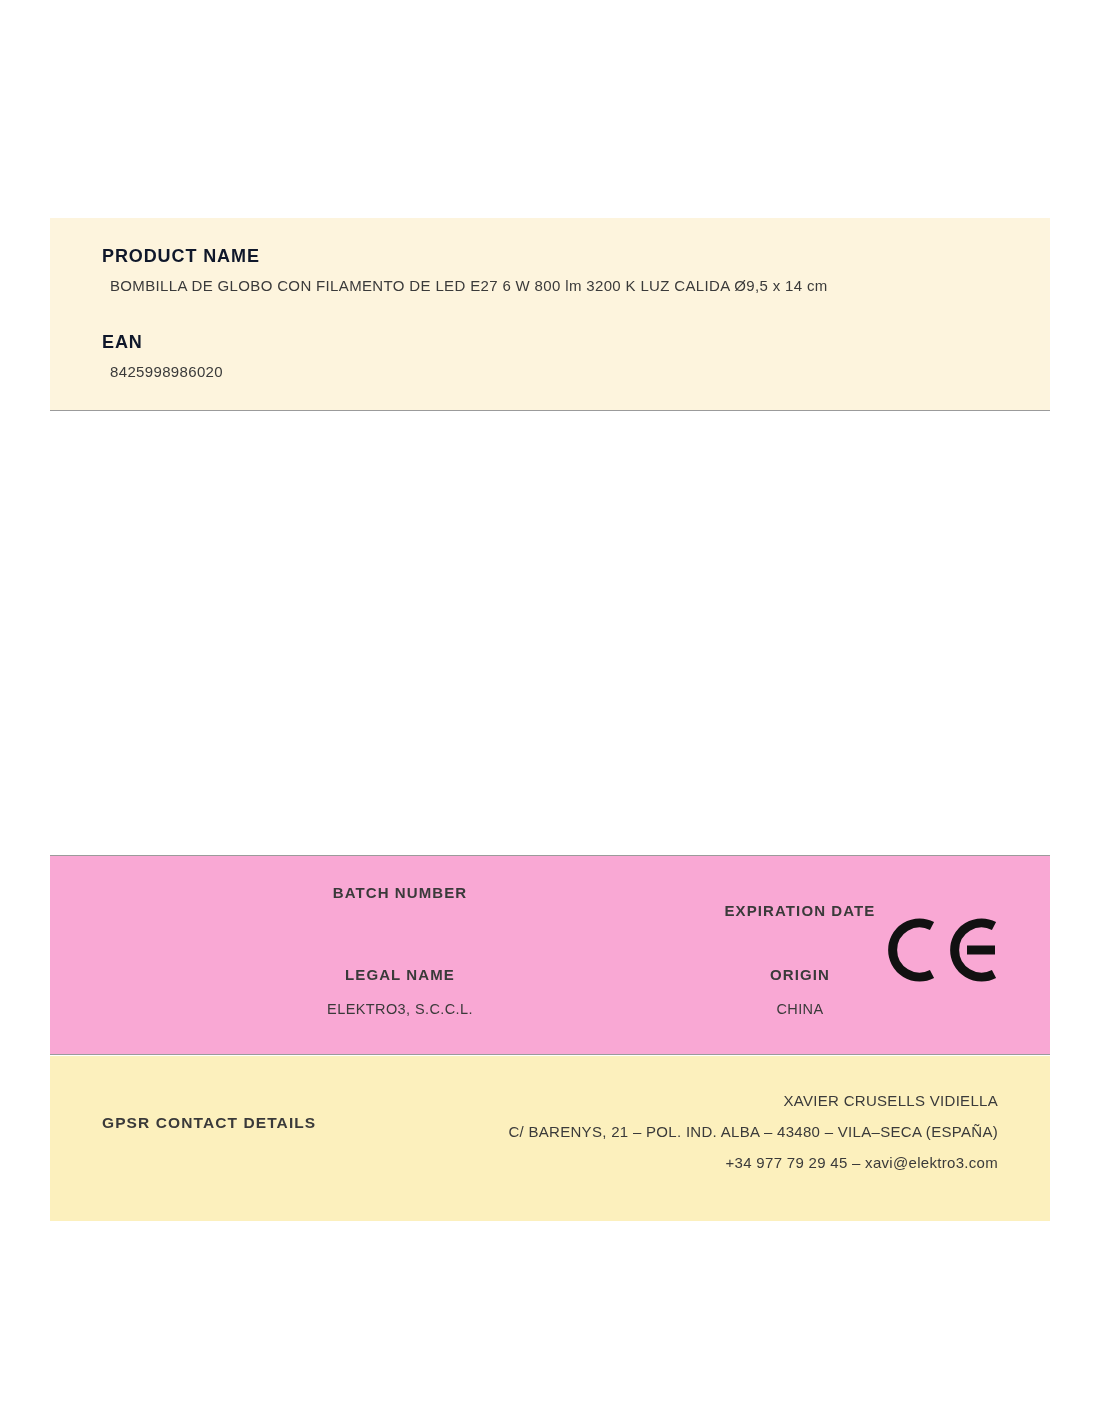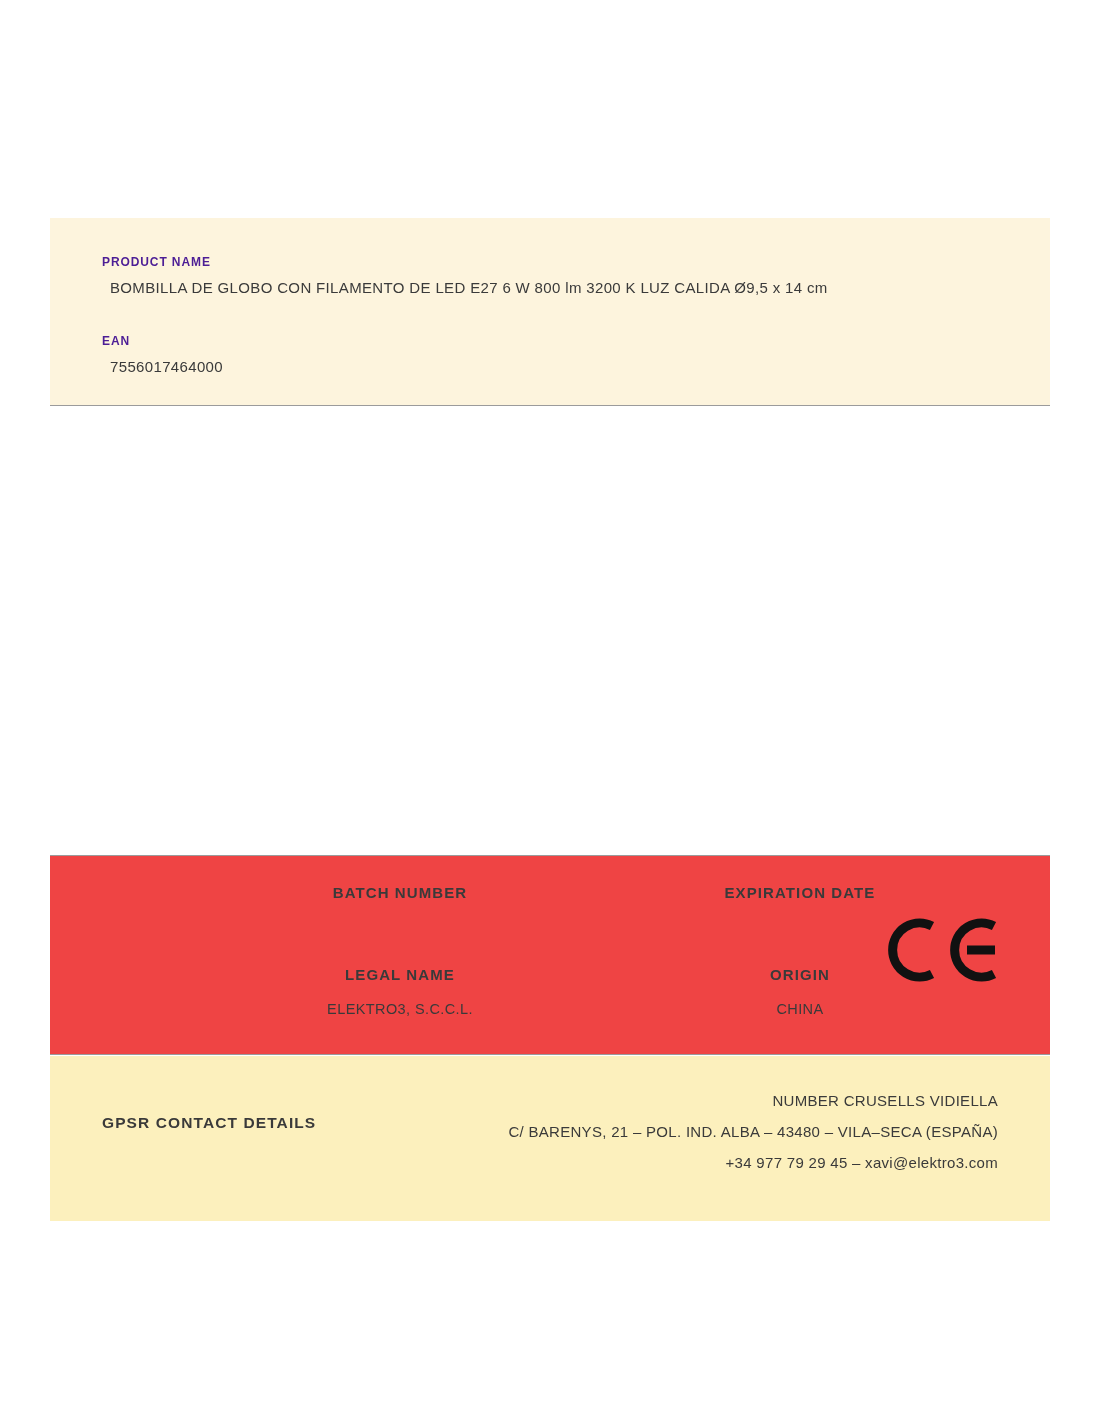--- a/index.html
+++ b/index.html
@@ -26,44 +26,44 @@
     position: absolute;
     left: 50px;
     top: 218px;
     width: 1000px;
     background: #fdf4dd;
     border-bottom: 1px solid #9b9b9b;
     box-sizing: border-box;
     padding: 20px 52px 22px 52px;
   }
   .field-label {
-    font-size: 12px;
+    font-size: 18px;
     font-weight: bold;
     letter-spacing: 0.9px;
-    color: #4c1d95;
-    margin: 17px 0 10px 0;
+    color: #0f172a;
+    margin: 8px 0 10px 0;
   }
   .field-value {
     font-size: 15px;
     letter-spacing: 0.35px;
     color: #3a3a3a;
     margin: 8px;
   }
   .field-group + .field-group {
     margin-top: 38px;
   }
 
   
   .mid-block {
     position: absolute;
     left: 50px;
     top: 855px;
     width: 1000px;
     height: 200px;
-    background: #ef4444;
+    background: #f9a8d4;
     border-top: 1px solid #9b9b9b;
     border-bottom: 1px solid #9b9b9b;
     box-sizing: border-box;
   }
   .mid-grid {
     position: relative;
     width: 100%;
     height: 100%;
   }
   .col-batch { position: absolute; left: 200px; width: 300px; text-align: center; }
@@ -134,33 +134,33 @@
 
 <div class="page">
 
   <section class="top-block">
     <div class="field-group">
       <p class="field-label">PRODUCT NAME</p>
       <p class="field-value">BOMBILLA DE GLOBO CON FILAMENTO DE LED E27 6 W 800 lm 3200 K LUZ CALIDA Ø9,5 x 14 cm</p>
     </div>
     <div class="field-group">
       <p class="field-label">EAN</p>
-      <p class="field-value">7556017464000</p>
+      <p class="field-value">8425998986020</p>
     </div>
   </section>
 
   <section class="mid-block">
     <div class="mid-grid">
 
       <div class="col-batch row1" style="position:absolute;">
         <p class="cell-label">BATCH NUMBER</p>
         <p class="cell-value"></p>
       </div>
 
-      <div class="col-exp row1" style="position:absolute;">
+      <div class="col-exp row1" style="position:absolute;margin-top:18px;">
         <p class="cell-label">EXPIRATION DATE</p>
         <p class="cell-value"></p>
       </div>
 
       <div class="col-batch row2" style="position:absolute;">
         <p class="cell-label">LEGAL NAME</p>
         <p class="cell-value">ELEKTRO3, S.C.C.L.</p>
       </div>
 
       <div class="col-exp row2" style="position:absolute;">
@@ -175,19 +175,19 @@
           <rect x="79" y="29.5" width="28" height="9" fill="#111111"></rect>
         </svg>
       </div>
 
     </div>
   </section>
 
   <section class="bottom-block">
     <p class="gpsr-label">GPSR CONTACT DETAILS</p>
     <div class="gpsr-lines">
-      <p class="gpsr-line">NUMBER CRUSELLS VIDIELLA</p>
+      <p class="gpsr-line">XAVIER CRUSELLS VIDIELLA</p>
       <p class="gpsr-line">C/ BARENYS, 21 – POL. IND. ALBA – 43480 – VILA–SECA (ESPAÑA)</p>
       <p class="gpsr-line">+34 977 79 29 45 – xavi@elektro3.com</p>
     </div>
   </section>
 
 </div>
 
 </body></html>

